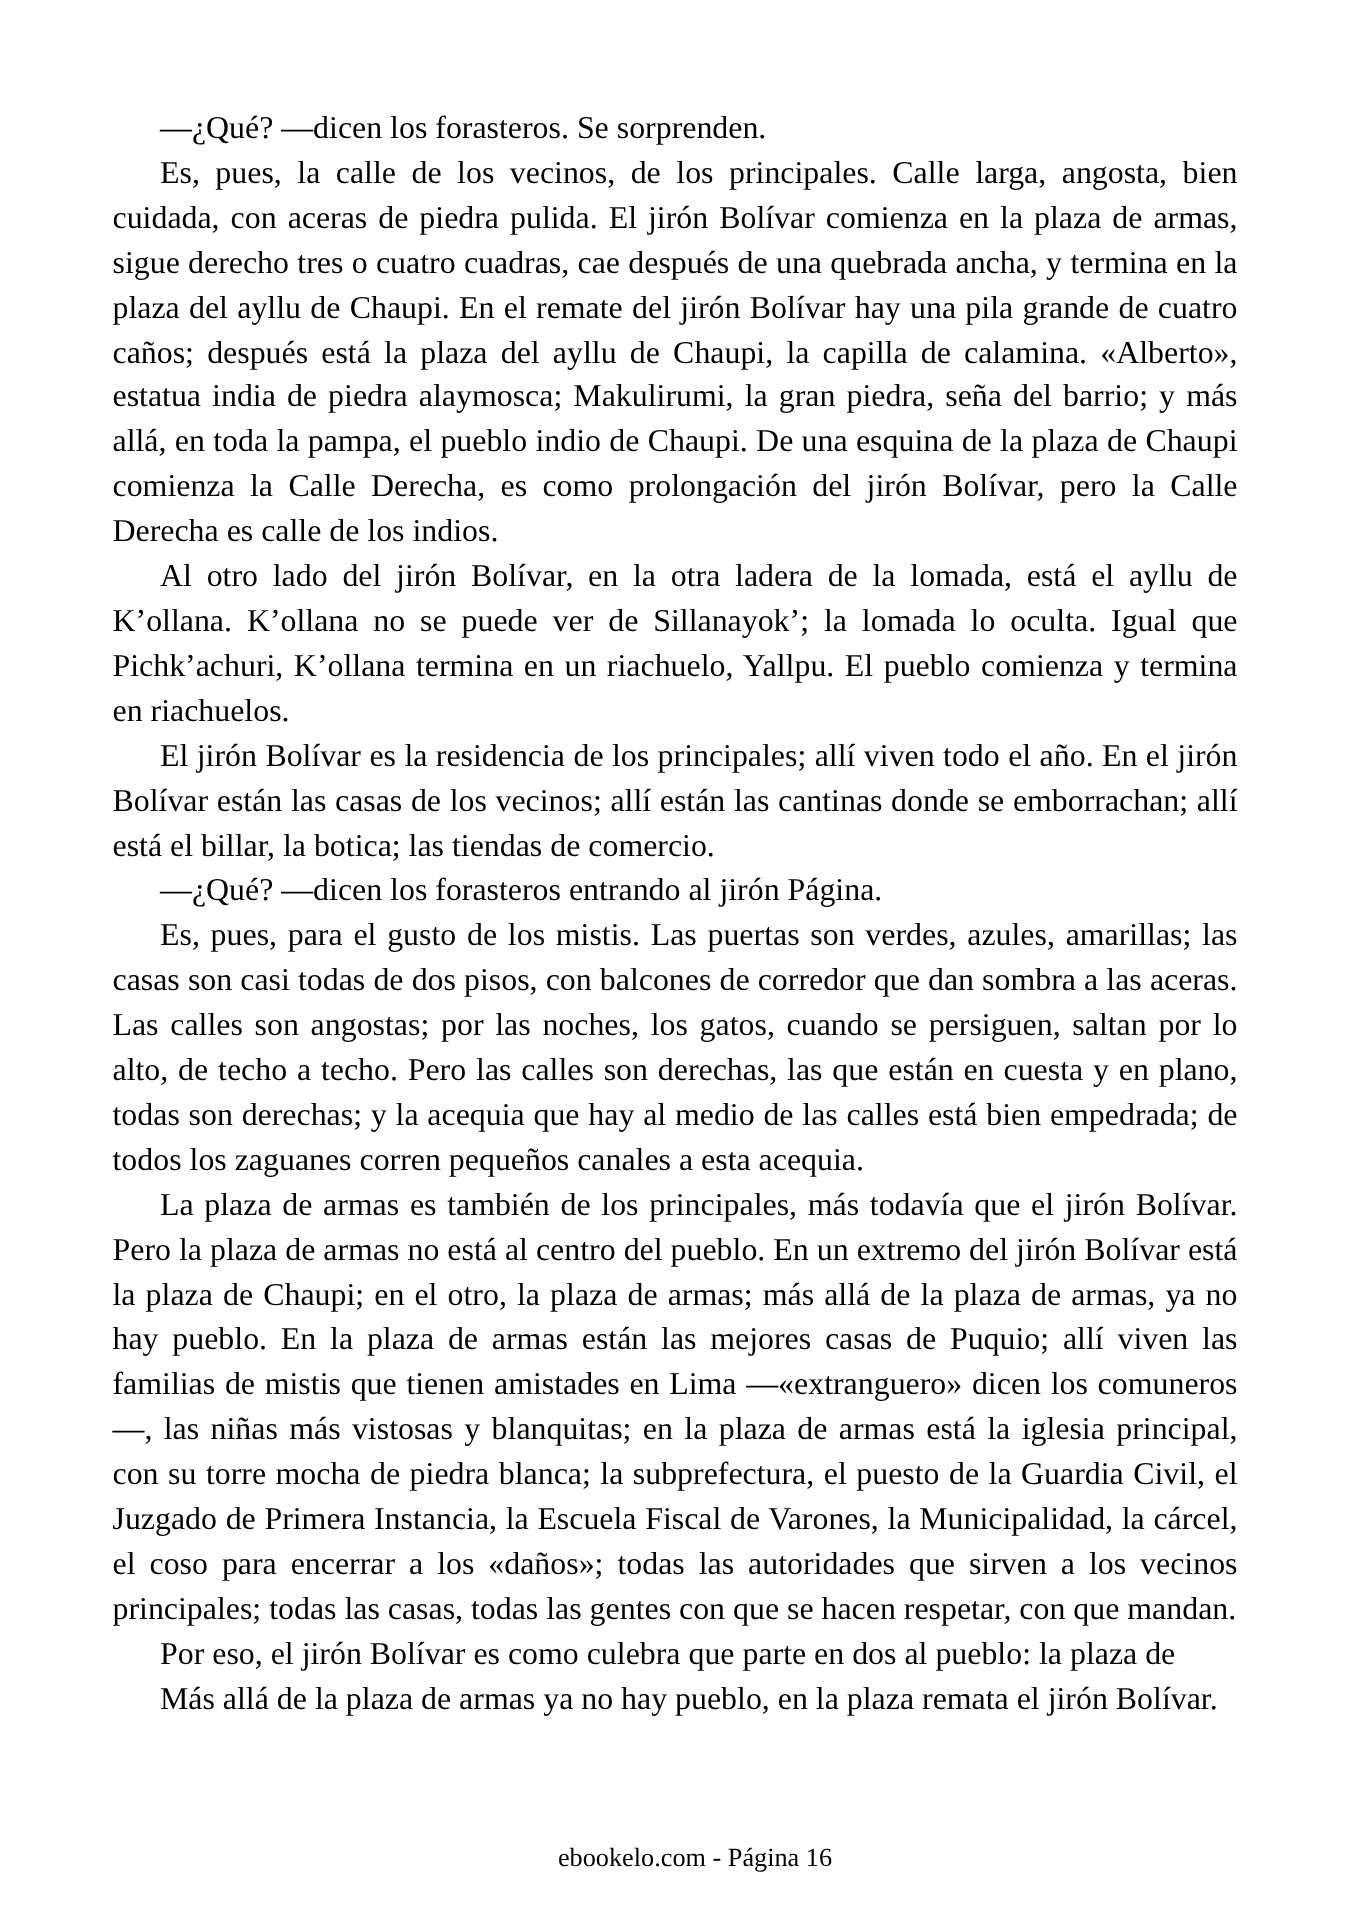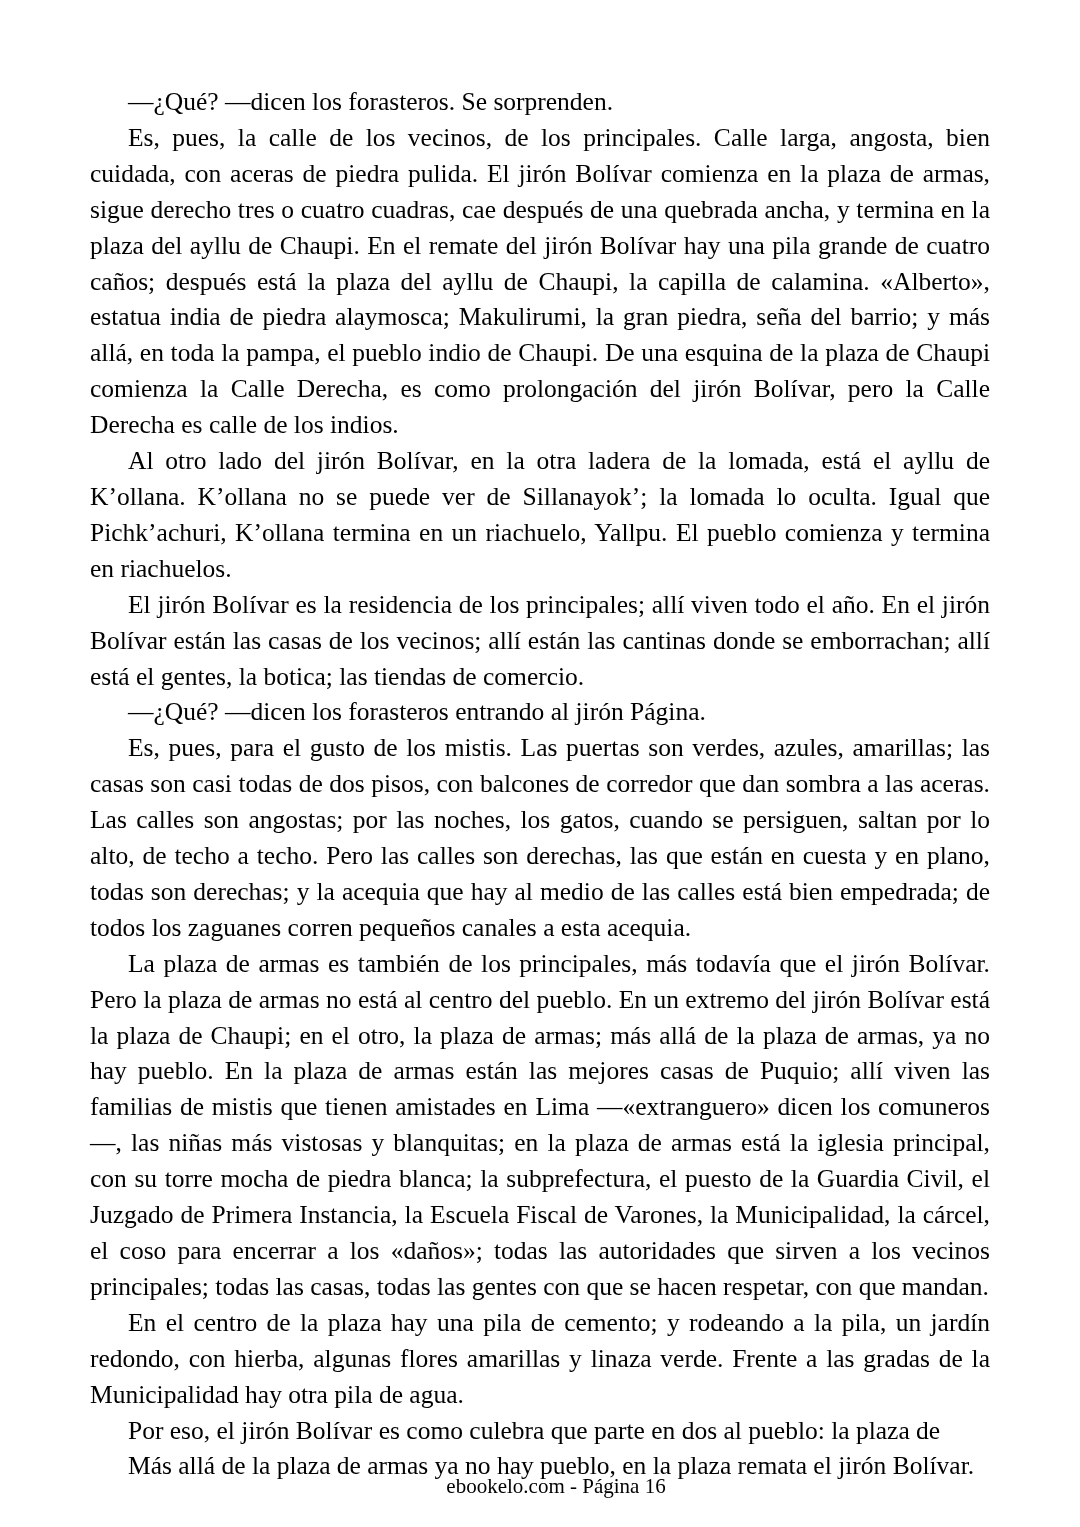--- a/index.html
+++ b/index.html
@@ -52,25 +52,24 @@
 </style>
 </head>
 <body>
 
 <div class="page">
 
   <div class="text-block">
     <p class="para">—¿Qué? —dicen los forasteros. Se sorprenden.</p>
     <p class="para">Es, pues, la calle de los vecinos, de los principales. Calle larga, angosta, bien cuidada, con aceras de piedra pulida. El jirón Bolívar comienza en la plaza de armas, sigue derecho tres o cuatro cuadras, cae después de una quebrada ancha, y termina en la plaza del ayllu de Chaupi. En el remate del jirón Bolívar hay una pila grande de cuatro caños; después está la plaza del ayllu de Chaupi, la capilla de calamina. «Alberto», estatua india de piedra alaymosca; Makulirumi, la gran piedra, seña del barrio; y más allá, en toda la pampa, el pueblo indio de Chaupi. De una esquina de la plaza de Chaupi comienza la Calle Derecha, es como prolongación del jirón Bolívar, pero la Calle Derecha es calle de los indios.</p>
     <p class="para">Al otro lado del jirón Bolívar, en la otra ladera de la lomada, está el ayllu de K’ollana. K’ollana no se puede ver de Sillanayok’; la lomada lo oculta. Igual que Pichk’achuri, K’ollana termina en un riachuelo, Yallpu. El pueblo comienza y termina en riachuelos.</p>
-    <p class="para">El jirón Bolívar es la residencia de los principales; allí viven todo el año. En el jirón Bolívar están las casas de los vecinos; allí están las cantinas donde se emborrachan; allí está el gentes, la botica; las tiendas de comercio.</p>
+    <p class="para">El jirón Bolívar es la residencia de los principales; allí viven todo el año. En el jirón Bolívar están las casas de los vecinos; allí están las cantinas donde se emborrachan; allí está el billar, la botica; las tiendas de comercio.</p>
     <p class="para">—¿Qué? —dicen los forasteros entrando al jirón Página.</p>
     <p class="para">Es, pues, para el gusto de los mistis. Las puertas son verdes, azules, amarillas; las casas son casi todas de dos pisos, con balcones de corredor que dan sombra a las aceras. Las calles son angostas; por las noches, los gatos, cuando se persiguen, saltan por lo alto, de techo a techo. Pero las calles son derechas, las que están en cuesta y en plano, todas son derechas; y la acequia que hay al medio de las calles está bien empedrada; de todos los zaguanes corren pequeños canales a esta acequia.</p>
     <p class="para">La plaza de armas es también de los principales, más todavía que el jirón Bolívar. Pero la plaza de armas no está al centro del pueblo. En un extremo del jirón Bolívar está la plaza de Chaupi; en el otro, la plaza de armas; más allá de la plaza de armas, ya no hay pueblo. En la plaza de armas están las mejores casas de Puquio; allí viven las familias de mistis que tienen amistades en Lima —«extranguero» dicen los comuneros—, las niñas más vistosas y blanquitas; en la plaza de armas está la iglesia principal, con su torre mocha de piedra blanca; la subprefectura, el puesto de la Guardia Civil, el Juzgado de Primera Instancia, la Escuela Fiscal de Varones, la Municipalidad, la cárcel, el coso para encerrar a los «daños»; todas las autoridades que sirven a los vecinos principales; todas las casas, todas las gentes con que se hacen respetar, con que mandan.</p>
-    <p class="para">En el centro de la plaza hay una pila de cemento; y rodeando a la pila, un jardín redondo, con hierba, algunas flores amarillas y linaza verde. Frente a las gradas de la Municipalidad hay otra pila de agua.</p>
     <p class="para last-full">Por eso, el jirón Bolívar es como culebra que parte en dos al pueblo: la plaza de</p>
     <p class="para">Más allá de la plaza de armas ya no hay pueblo, en la plaza remata el jirón Bolívar.</p>
   </div>
 
   <div class="footer">
     <span>ebookelo.com - Página 16</span>
   </div>
 
 </div>
 

